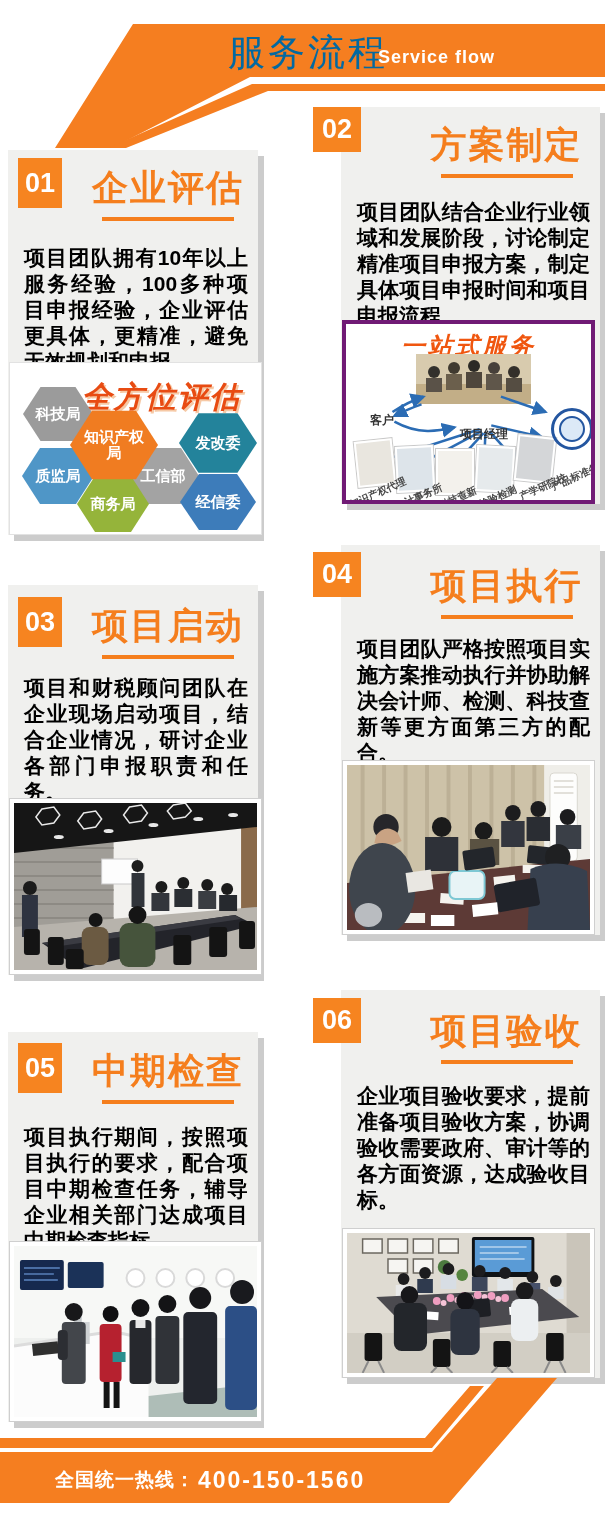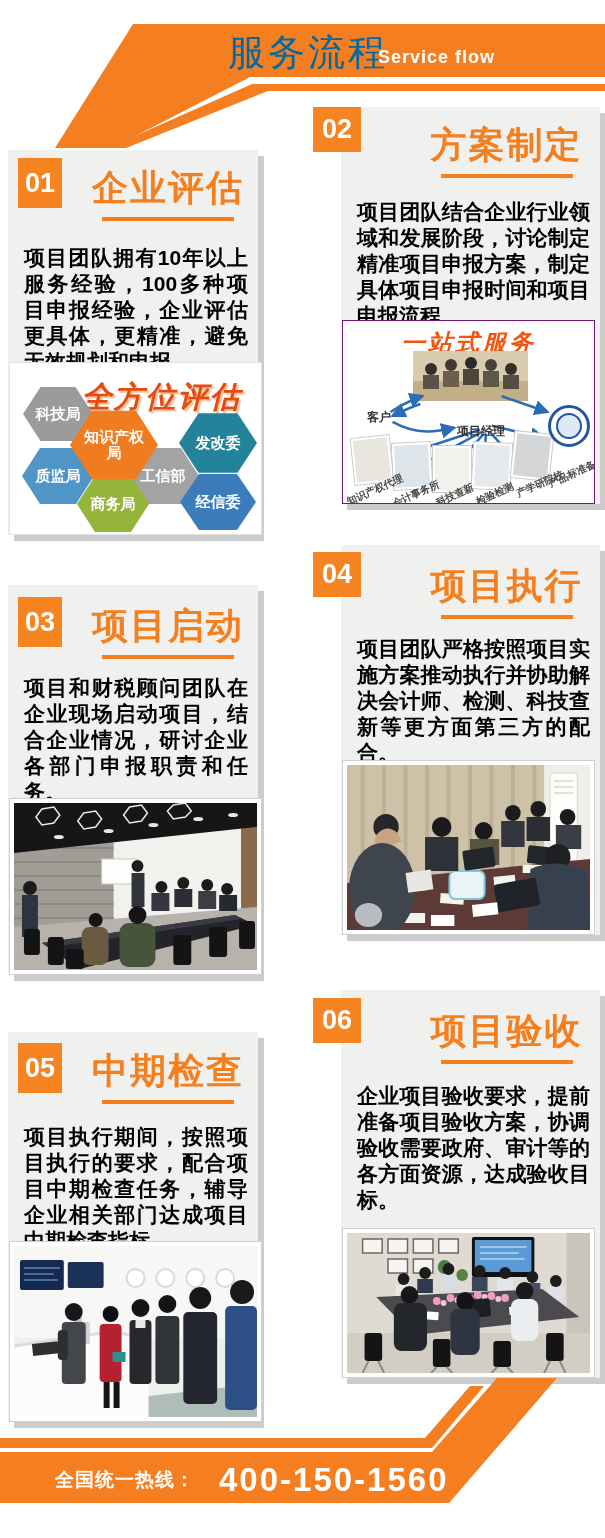--- a/index.html
+++ b/index.html
@@ -7,21 +7,21 @@
           font-family:"Liberation Sans","DejaVu Sans",sans-serif;}
   svg{display:block;}
 
   
   .band-svg{position:absolute;left:0;top:0;width:605px;height:160px;}
   .header-title{position:absolute;left:228px;top:28px;color:#0369a1;font-size:37px;font-weight:normal;letter-spacing:3px;}
   .header-subtitle{position:absolute;left:378px;top:47px;color:#fff;font-size:18px;font-weight:bold;letter-spacing:1px;}
   .footer-svg{position:absolute;left:0;top:1360px;width:605px;height:178px;}
   .hotline{position:absolute;left:55px;top:1459px;height:42px;display:flex;align-items:center;color:#fff;}
   .hotline .lbl{font-size:19px;font-weight:bold;letter-spacing:1px;}
-  .hotline .num{font-size:33px;font-weight:bold;letter-spacing:2px;margin-left:24px;}
+  .hotline .num{font-size:23px;font-weight:bold;letter-spacing:2px;margin-left:3px;}
 
   
   .card{position:absolute;background:#f0f0ee;box-shadow:6px 6px 0 0 #cccccc;}
   .badge{position:absolute;background:#f68420;color:#fff;font-weight:bold;font-size:27px;
          display:flex;align-items:center;justify-content:center;}
   .badge.l{width:44px;height:50px;}
   .badge.r{width:48px;height:45px;margin-left:20px;}
   .titlewrap{position:absolute;left:0;right:0;}
   .titlewrap.l{padding-left:70px;}
   .titlewrap.r{padding-left:60px;margin-left:12px;}
@@ -43,21 +43,21 @@
   .hex span{display:block;width:62px;}
   .hx1{left:13px;top:21px;width:70px;height:60px;background:#9b9b9b;}
   .hx2{left:60px;top:44px;width:88px;height:76px;background:#f07c21;}
   .hx3{left:169px;top:47px;width:78px;height:66px;background:#23839b;}
   .hx4{left:12px;top:82px;width:72px;height:62px;background:#4f96c7;}
   .hx5{left:117px;top:82px;width:72px;height:62px;background:#a3a3a3;}
   .hx6{left:67px;top:110px;width:72px;height:62px;background:#95b43a;}
   .hx7{left:170px;top:108px;width:76px;height:62px;background:#3d7cba;}
 
   
-  .onestop{position:absolute;left:1px;background:#fff;box-sizing:border-box;border:1px solid #701a75;overflow:hidden;}
+  .onestop{position:absolute;left:1px;background:#fff;box-sizing:border-box;border:4px solid #701a75;overflow:hidden;}
   .os-title{position:absolute;left:0;right:0;top:6px;text-align:center;color:#f0560f;
             font-size:24px;font-weight:bold;font-style:italic;letter-spacing:3px;}
   .os-label{position:absolute;font-size:12px;font-weight:bold;color:#333;}
   .os-service{position:absolute;font-size:10px;font-weight:bold;color:#4a4a4a;transform:rotate(-24deg);white-space:nowrap;}
   .os-arrows{position:absolute;left:0;top:0;width:100%;height:100%;}
   .thumb{position:absolute;width:34px;height:42px;background:#e9e6df;border:2px solid #fff;
          box-shadow:0 0 0 1px #c9c9c9;}
   .seal{position:absolute;width:36px;height:36px;border-radius:50%;border:3px solid #2456a0;
         display:flex;align-items:center;justify-content:center;}
   .seal::after{content:"";width:22px;height:22px;border-radius:50%;border:2px solid #2456a0;background:#dce9f7;}

